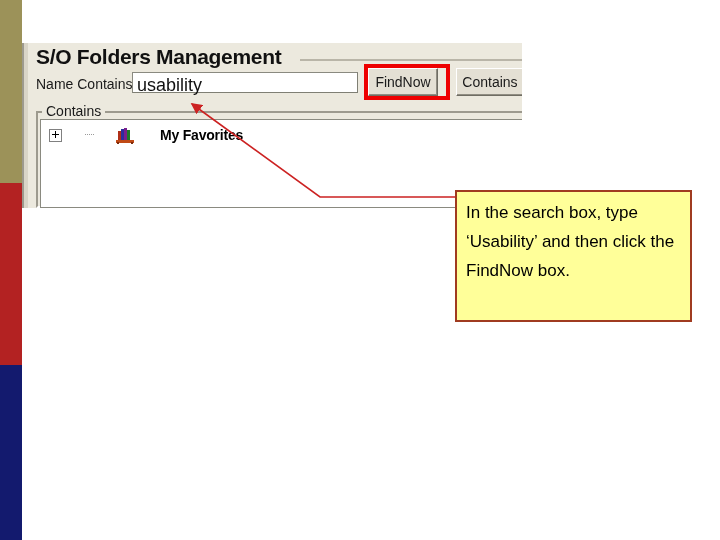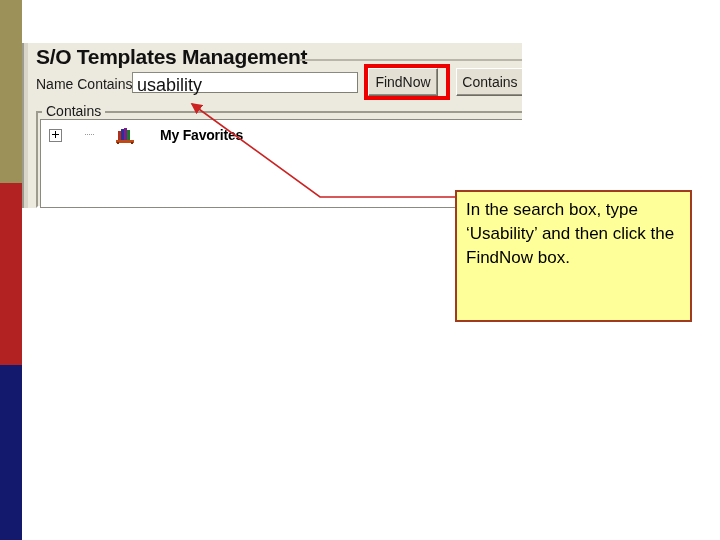--- a/index.html
+++ b/index.html
@@ -271,21 +271,21 @@
     background: #ffff99;
     border: 2px solid #a03b20;
     box-sizing: border-box;
   }
   .callout-text {
     position: absolute;
     left: 9px;
     top: 6px;
     right: 6px;
     font-size: 17px;
-    line-height: 24px;
+    line-height: 29px;
     color: #000000;
   }
 
   
   .leader-svg {
     position: absolute;
     left: 0;
     top: 0;
     width: 720px;
     height: 540px;
@@ -298,21 +298,21 @@
 <div class="side-stripe">
   <div class="stripe-seg stripe-khaki"></div>
   <div class="stripe-seg stripe-red"></div>
   <div class="stripe-seg stripe-blue"></div>
 </div>
 
 <div class="app-shot">
   <div class="app-frame">
     <div class="app-inner">
 
-      <div class="dlg-title">S/O Templates Management</div>
+      <div class="dlg-title">S/O Folders Management</div>
       <div class="title-rule"></div>
 
       <div class="name-label">Name Contains:</div>
       <div class="name-input">
         <span>usability</span>
       </div>
 
       <div class="btn btn-findnow">FindNow</div>
       <div class="btn btn-folders">Contains</div>
       <div class="highlight-box"></div>

